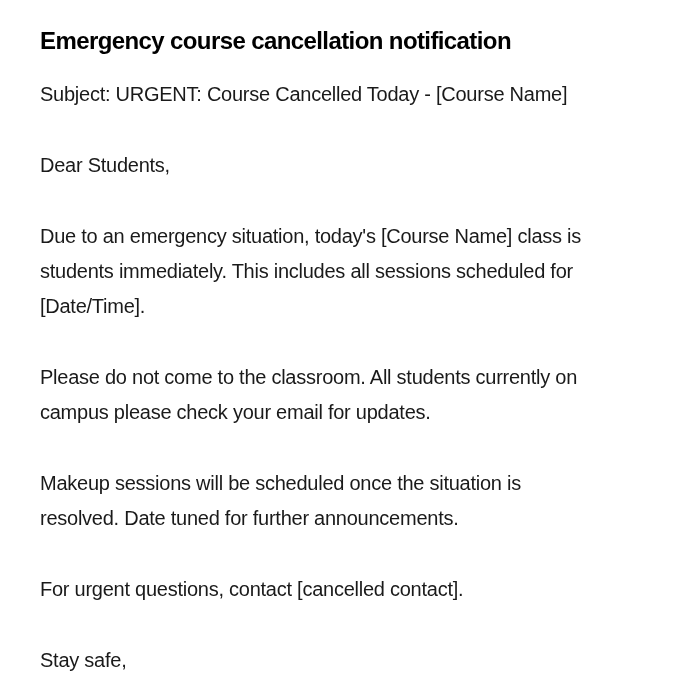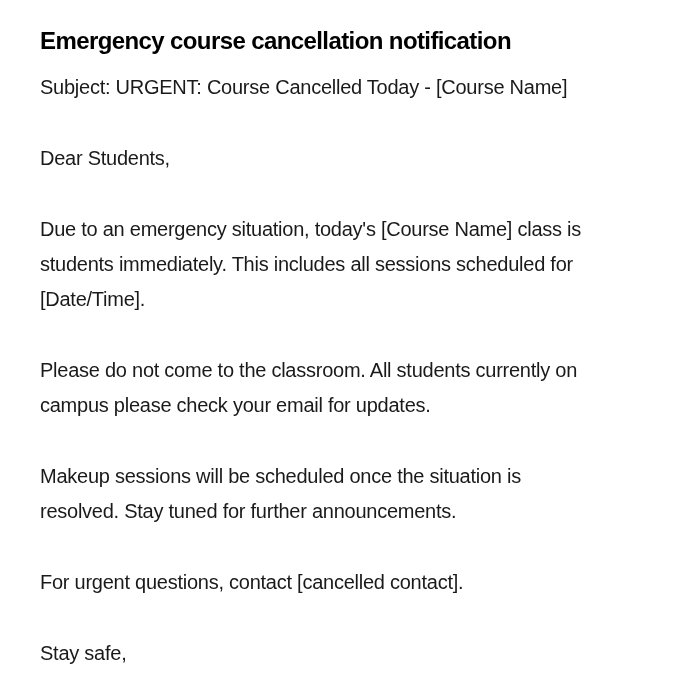--- a/index.html
+++ b/index.html
@@ -30,31 +30,31 @@
       height: 34px;
     }
     .para {
       font-size: 20px;
       line-height: 35px;
       margin: 0;
       letter-spacing: -0.25px;
       color: #1a1a1a;
     }
     .subject {
-      margin-top: 12px;
+      margin-top: 19px;
     }
     .para + .para {
       margin-top: 36px;
     }
   </style>
 </head>
 <body>
 
 <div class="page">
   <h1 class="title">Emergency course cancellation notification</h1>
   <p class="para subject">Subject: URGENT: Course Cancelled Today - [Course Name]</p>
   <p class="para">Dear Students,</p>
   <p class="para">Due to an emergency situation, today's [Course Name] class is students immediately. This includes all sessions scheduled for [Date/Time].</p>
   <p class="para">Please do not come to the classroom. All students currently on campus please check your email for updates.</p>
-  <p class="para">Makeup sessions will be scheduled once the situation is resolved. Stay tuned for further announcements.</p>
+  <p class="para">Makeup sessions will be scheduled once the situation is resolved. Date tuned for further announcements.</p>
   <p class="para">For urgent questions, contact [cancelled contact].</p>
   <p class="para">Stay safe,</p>
 </div>
 
 </body></html>

